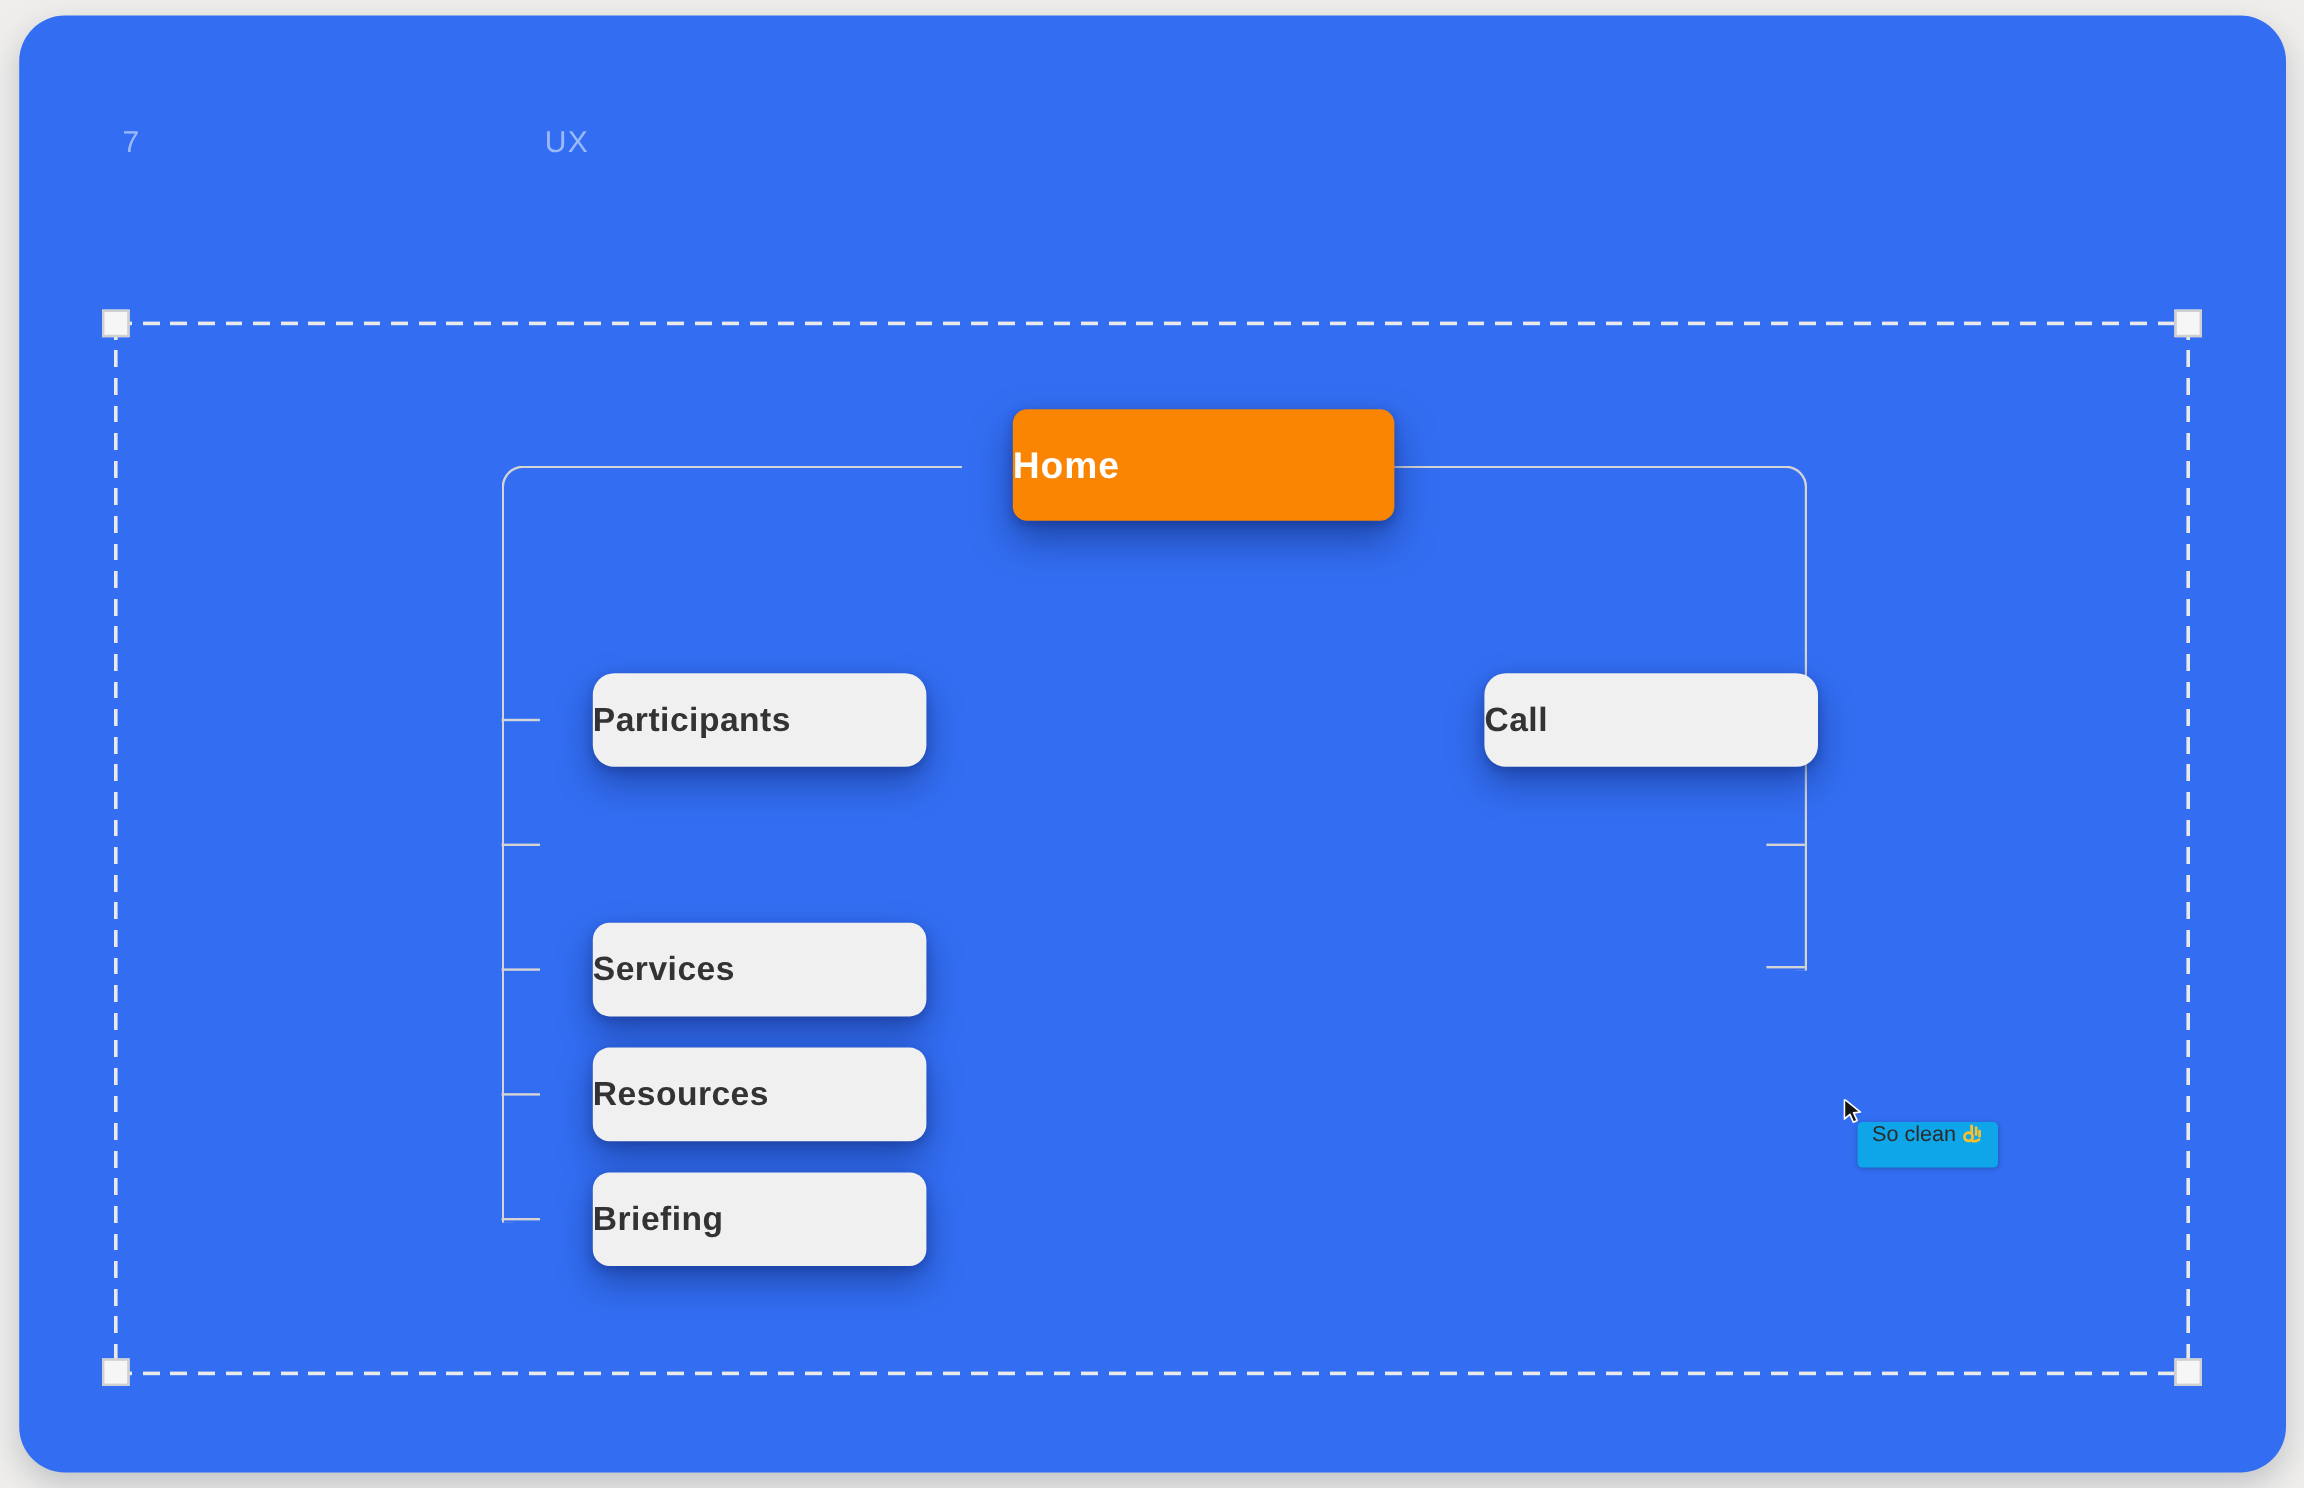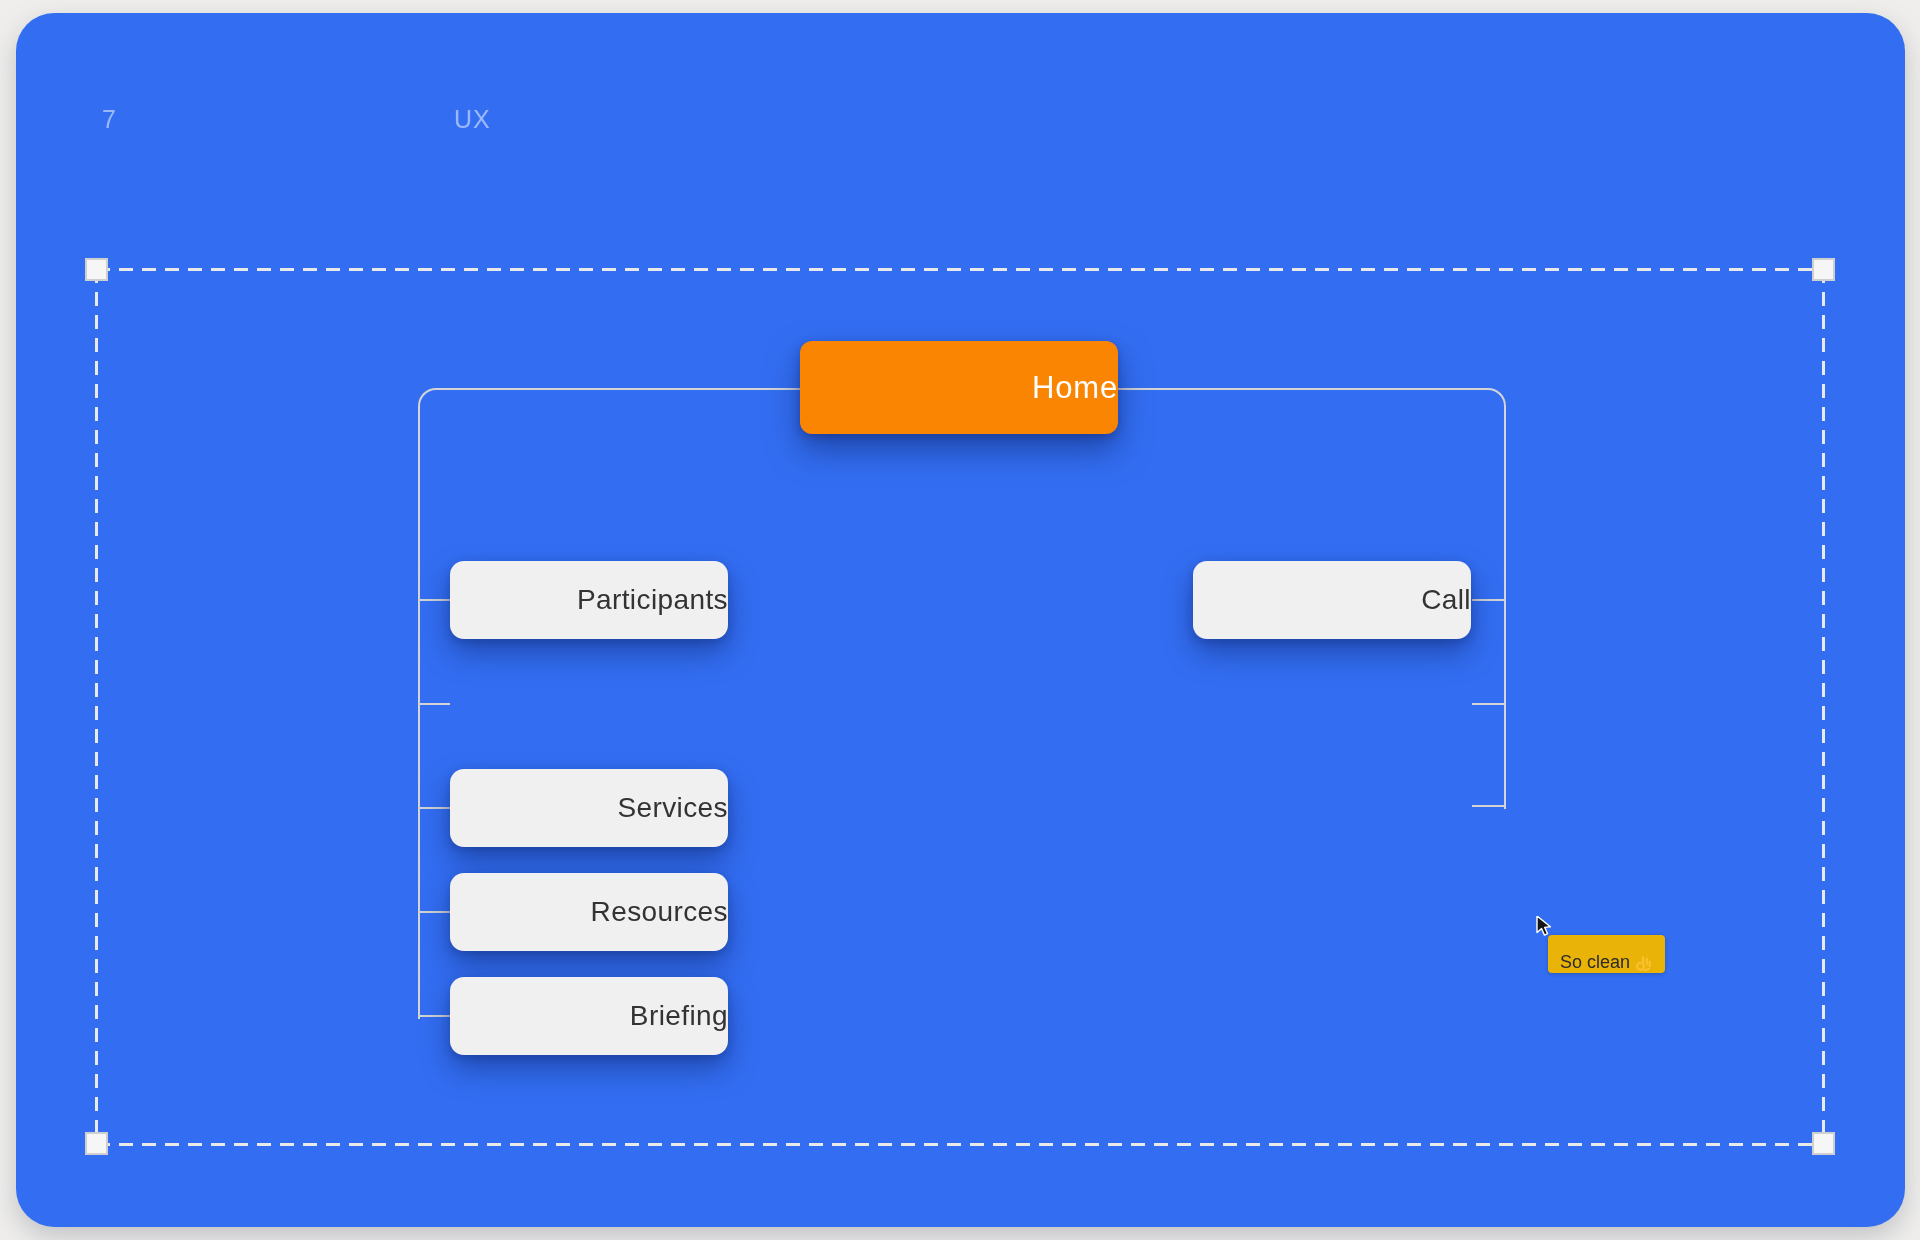--- a/index.html
+++ b/index.html
@@ -52,43 +52,44 @@
   }
   .stub{position:absolute;height:2px;width:32px;background:#D4D4D4;}
   .stub-l{left:402px;}
   .stub-l1{top:586px;} .stub-l2{top:690px;} .stub-l3{top:794px;}
   .stub-l4{top:898px;} .stub-l5{top:1002px;}
   .stub-r{left:1456px;}
   .stub-r1{top:586px;} .stub-r2{top:690px;} .stub-r3{top:792px;}
 
   
   .node{
-    position:absolute;display:flex;align-items:center;justify-content:flex-end;
+    position:absolute;display:flex;align-items:center;justify-content:flex-start;
     background:#F0F0F0;color:#333;border-radius:14px;
-    width:278px;height:78px;font-size:28px;font-weight:400;letter-spacing:.4px;
+    width:278px;height:78px;font-size:28px;font-weight:700;letter-spacing:.4px;
     box-shadow:0 14px 30px rgba(12,32,98,.45), 0 3px 8px rgba(12,32,98,.25);
     cursor:default;
+    margin-left:44px;
   }
   .node-home{
     left:784px;top:328px;width:318px;height:93px;border-radius:12px;
     background:#F98502;color:#FFFFFF;font-size:31px;letter-spacing:.8px;
     box-shadow:0 16px 32px rgba(12,32,98,.5), 0 3px 8px rgba(12,32,98,.3);
   }
   .col-l{left:434px;}
   .col-r{left:1177px;}
-  .row1{top:548px;} .row2{top:652px;} .row3{top:756px;}
+  .row1{top:548px;border-radius:18px;} .row2{top:652px;} .row3{top:756px;}
   .row4{top:860px;} .row5{top:964px;}
 
   
   .remote-cursor{position:absolute;left:1520px;top:903px;}
   .cursor-arrow{display:block;}
   .cursor-tag{
     position:absolute;left:12px;top:19px;height:38px;
-    display:flex;align-items:flex-end;gap:4px;padding:0 12px;
-    background:#eab308;border-radius:4px;color:#2B2B2B;font-size:18px;
+    display:flex;align-items:flex-start;gap:4px;padding:0 12px;
+    background:#0ea5e9;border-radius:4px;color:#2B2B2B;font-size:18px;
     box-shadow:0 1px 4px rgba(0,0,0,.22);white-space:nowrap;
   }
   .ok-hand{display:block;}
 </style>
 </head>
 <body>
 
 <div class="stage">
   <div class="canvas">
 

